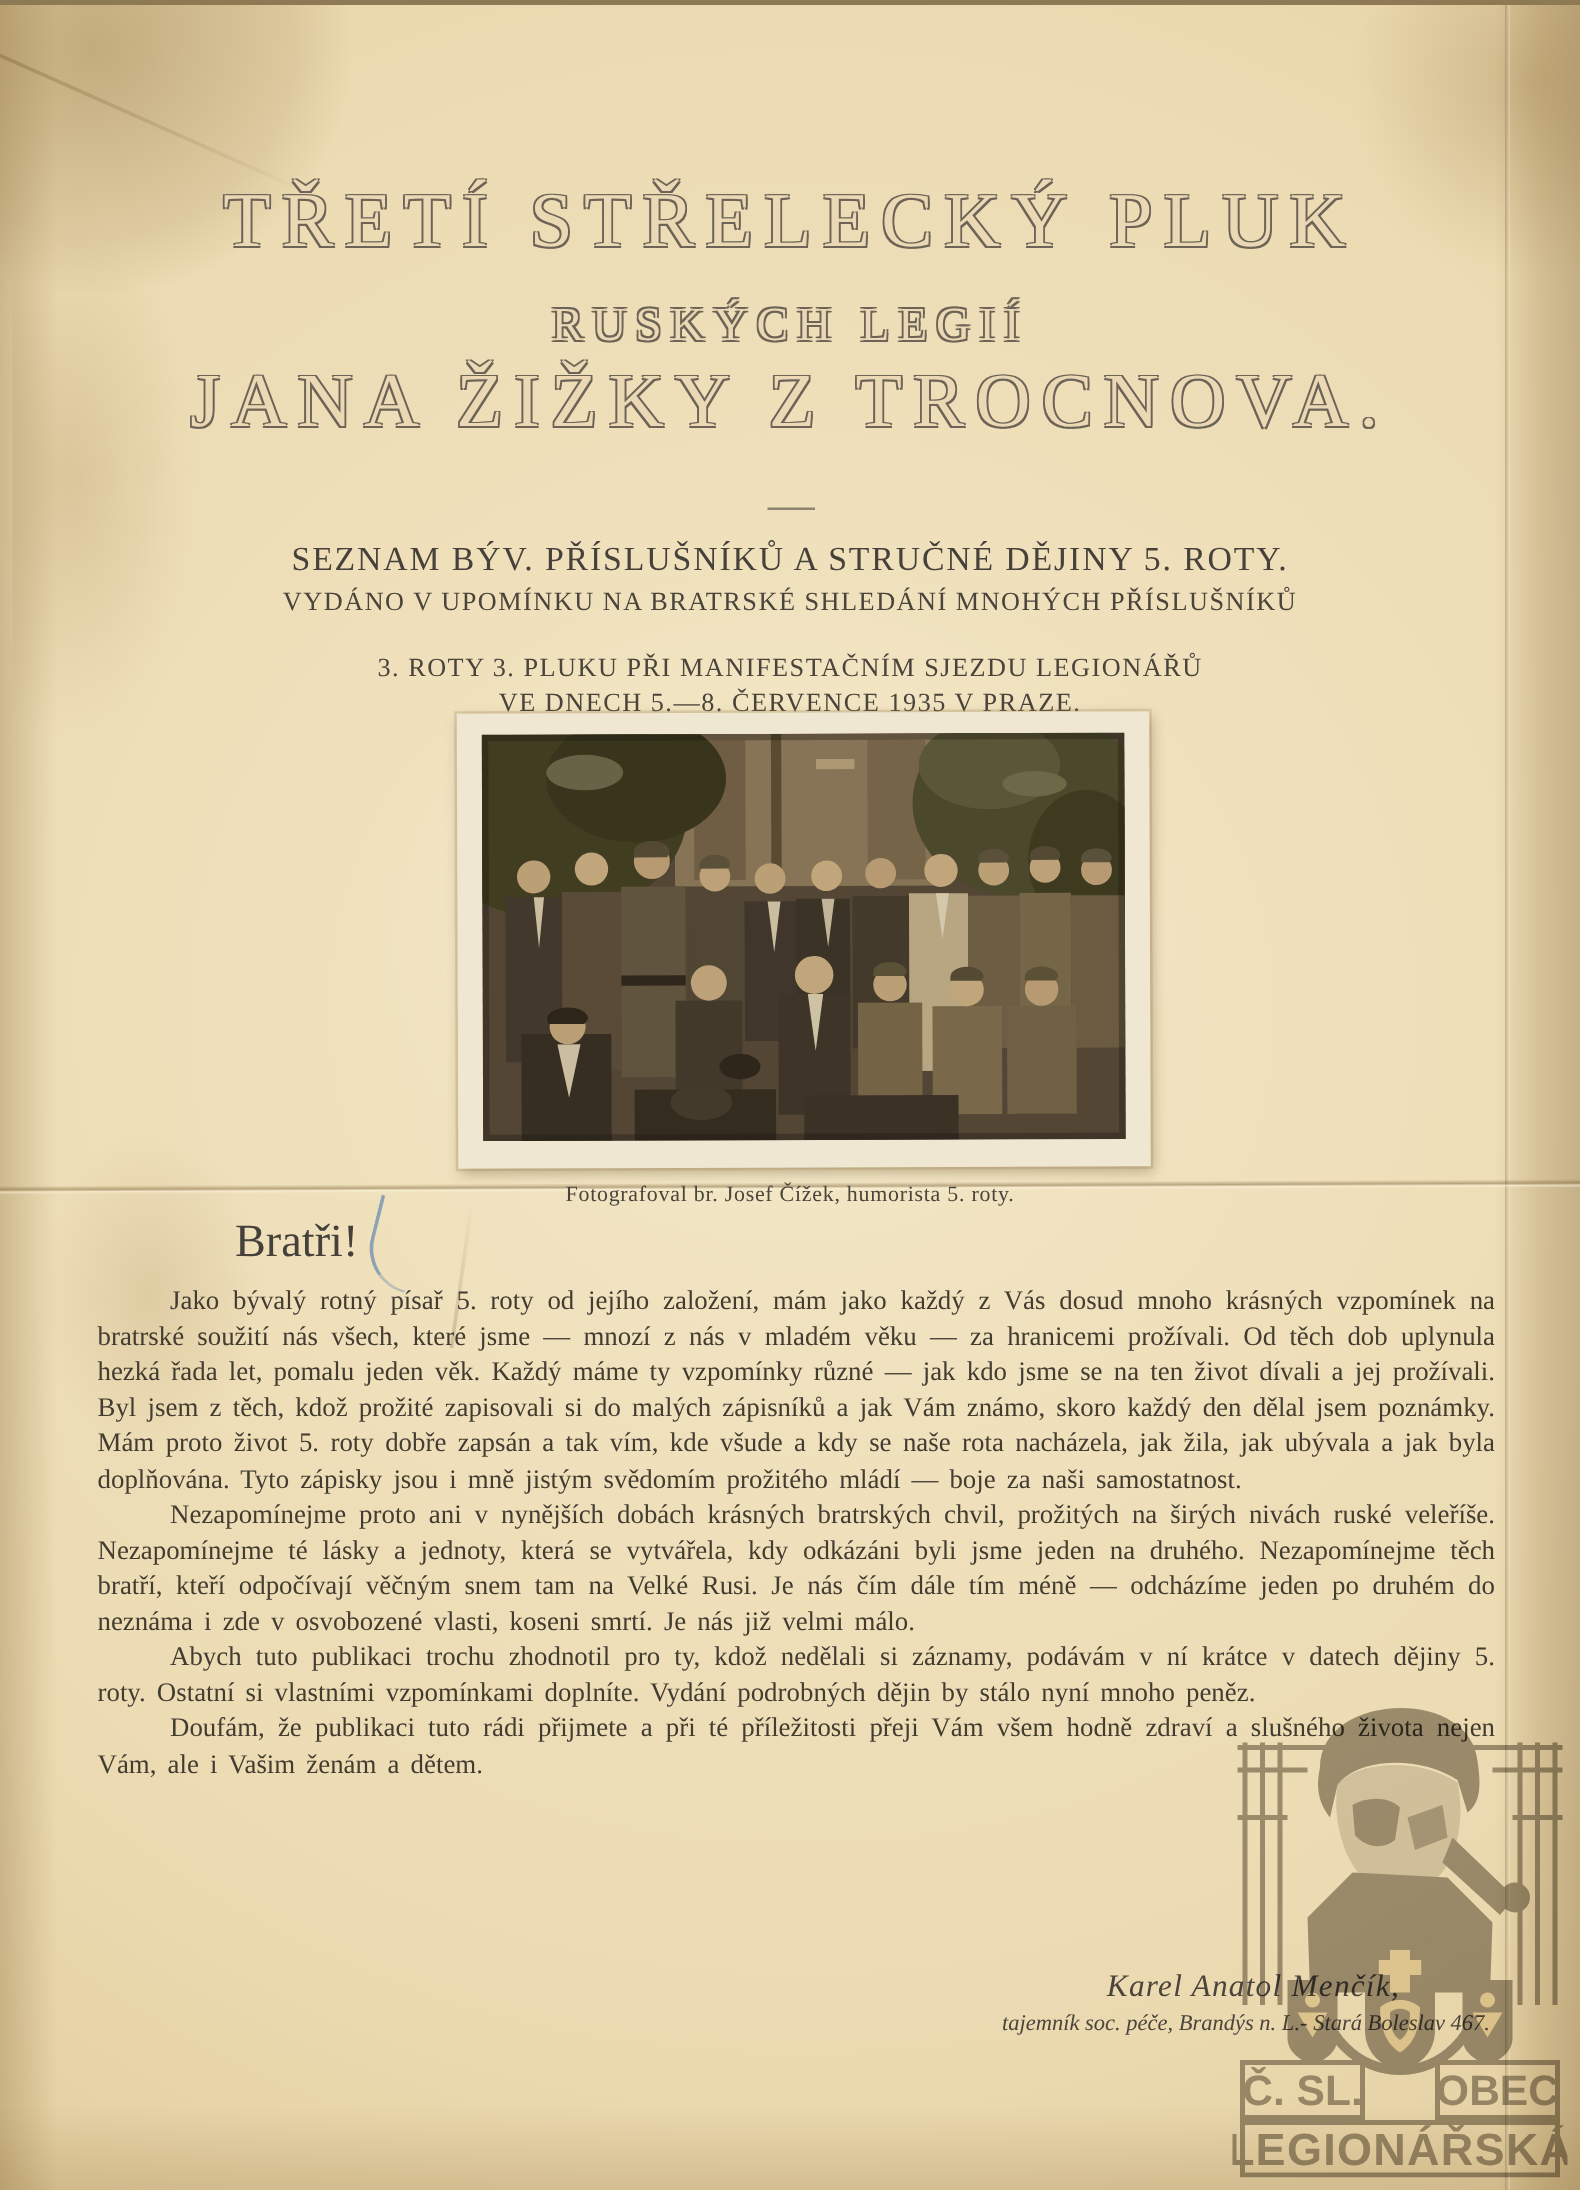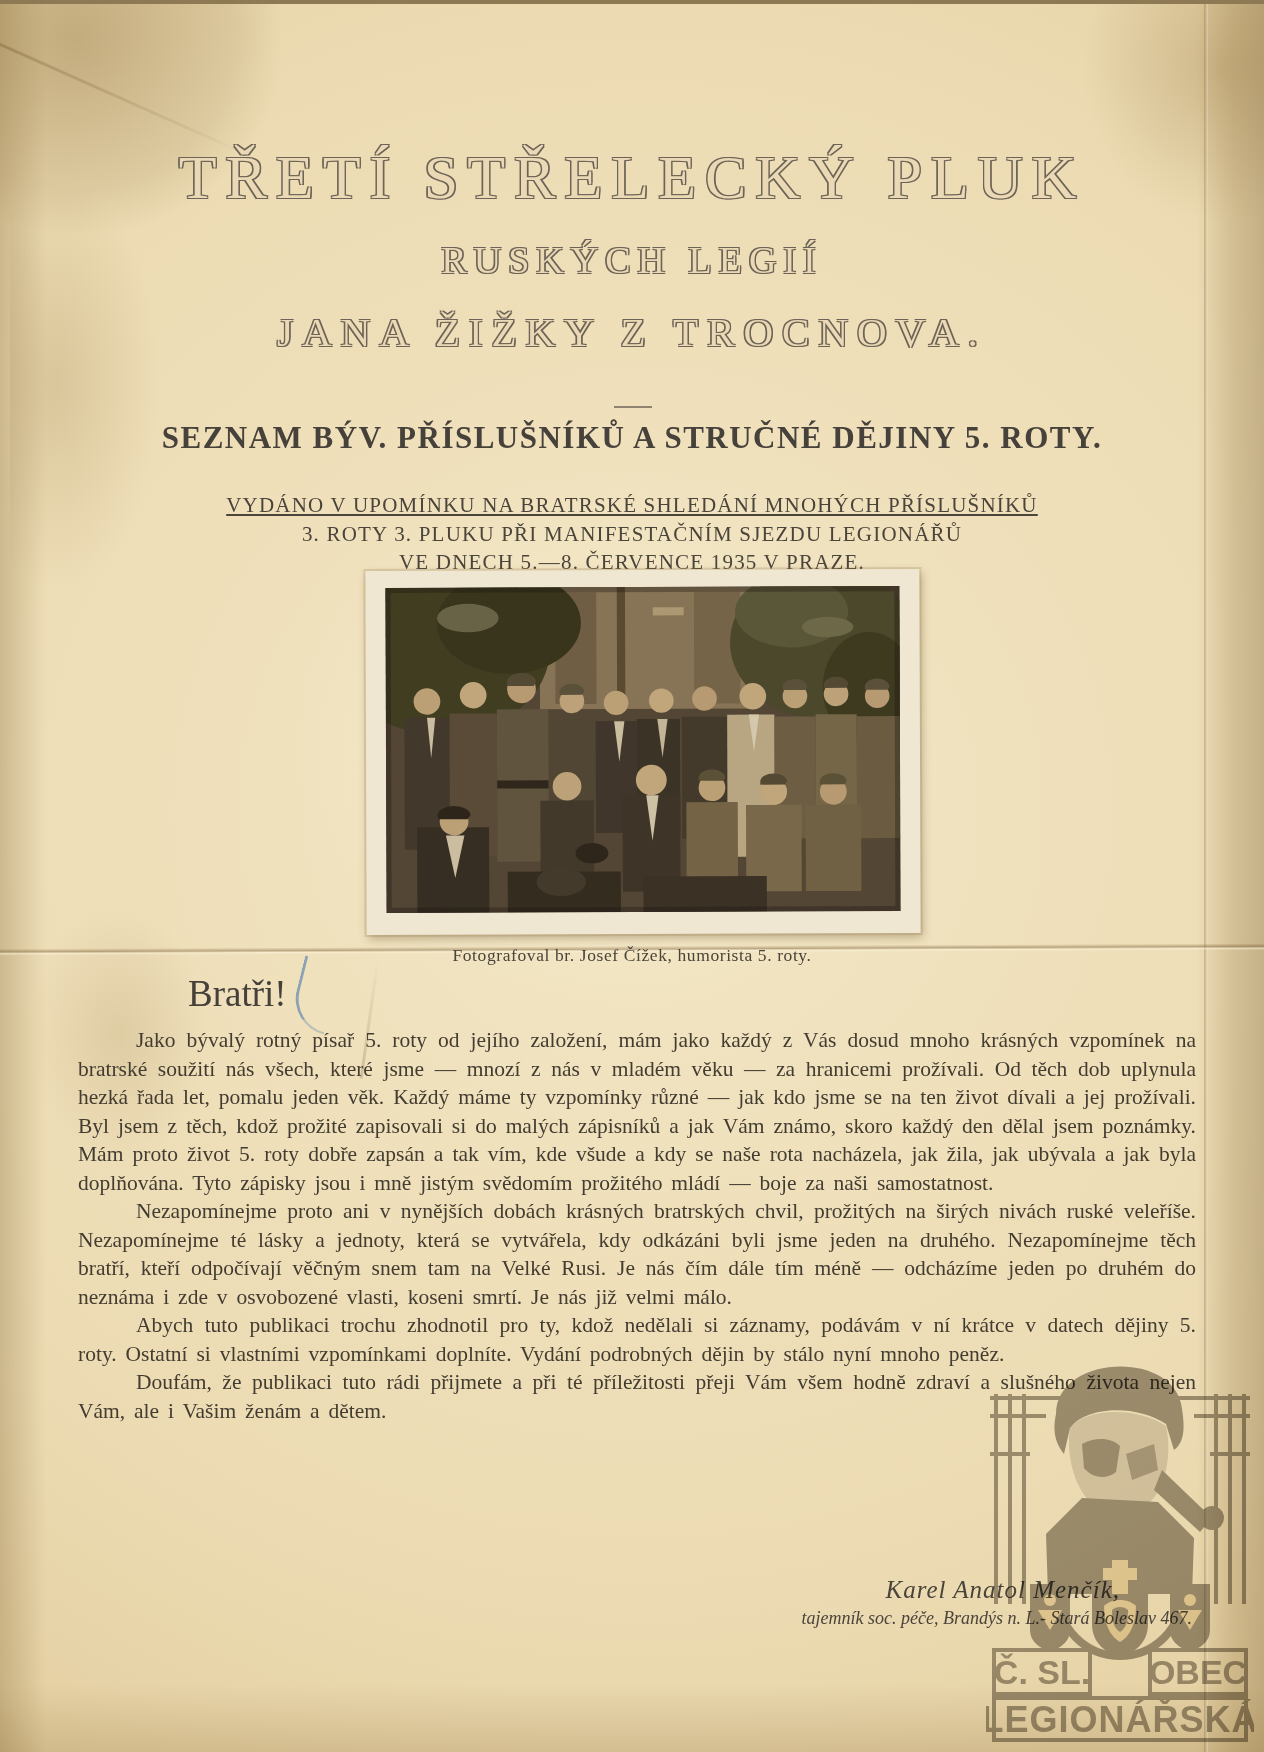--- a/index.html
+++ b/index.html
@@ -29,25 +29,25 @@
   .crease.d-tl{left:-20px;top:30px;width:300px;height:3px;background:linear-gradient(90deg, rgba(110,84,42,.35), transparent);transform:rotate(24deg);transform-origin:left center;}
   .crease.v-mid{left:368px;top:955px;width:3px;height:120px;background:linear-gradient(180deg, rgba(92,120,160,.0), rgba(110,84,42,.25));transform:rotate(8deg);}
   
   .t-center{position:absolute;left:0;width:1264px;text-align:center;white-space:nowrap;}
   .outlined{
     color:#ead9b4;
     text-shadow:-1.4px -1.4px 0 #6d6457, 1.4px -1.4px 0 #6d6457, -1.4px 1.4px 0 #6d6457, 1.4px 1.4px 0 #6d6457, 0 0 1px #6d6457;
   }
   .title1{top:138px;font-size:62px;letter-spacing:9px;}
   .title2{top:234px;font-size:38px;letter-spacing:7px;}
-  .title3{top:304px;font-size:41px;letter-spacing:9px;}
+  .title3{top:283px;font-size:61px;letter-spacing:9px;}
   .rule-dash{position:absolute;left:614px;top:402px;width:38px;height:2px;background:#6d6457;opacity:.75;}
-  .heading{top:416px;font-size:31px;letter-spacing:1.5px;color:#46413a;font-weight:700;}
+  .heading{top:428px;font-size:27px;letter-spacing:1.5px;color:#46413a;font-weight:400;}
   .sub{font-size:21px;letter-spacing:1.2px;color:#4a443b;font-weight:500;}
-  .sub1{top:489px;text-decoration:underline;} .sub2{top:518px;} .sub3{top:546px;}
+  .sub1{top:465px;} .sub2{top:518px;} .sub3{top:546px;}
   
   .photo{
     position:absolute;left:366px;top:566px;width:554px;height:364px;
     background:#efe7d2;padding:0;box-sizing:border-box;
     box-shadow:0 0 0 2px rgba(160,133,82,.25), 2px 4px 10px rgba(90,66,30,.35);
     transform:rotate(-.2deg);
   }
   .photo-inner{position:absolute;left:20px;top:17px;right:20px;bottom:22px;background:#453b2e;overflow:hidden;}
   .photo-inner svg{display:block;width:100%;height:100%;}
   .caption{top:941px;font-size:17.5px;letter-spacing:.6px;color:#4a443b;font-family:Liberation Serif, serif;}

